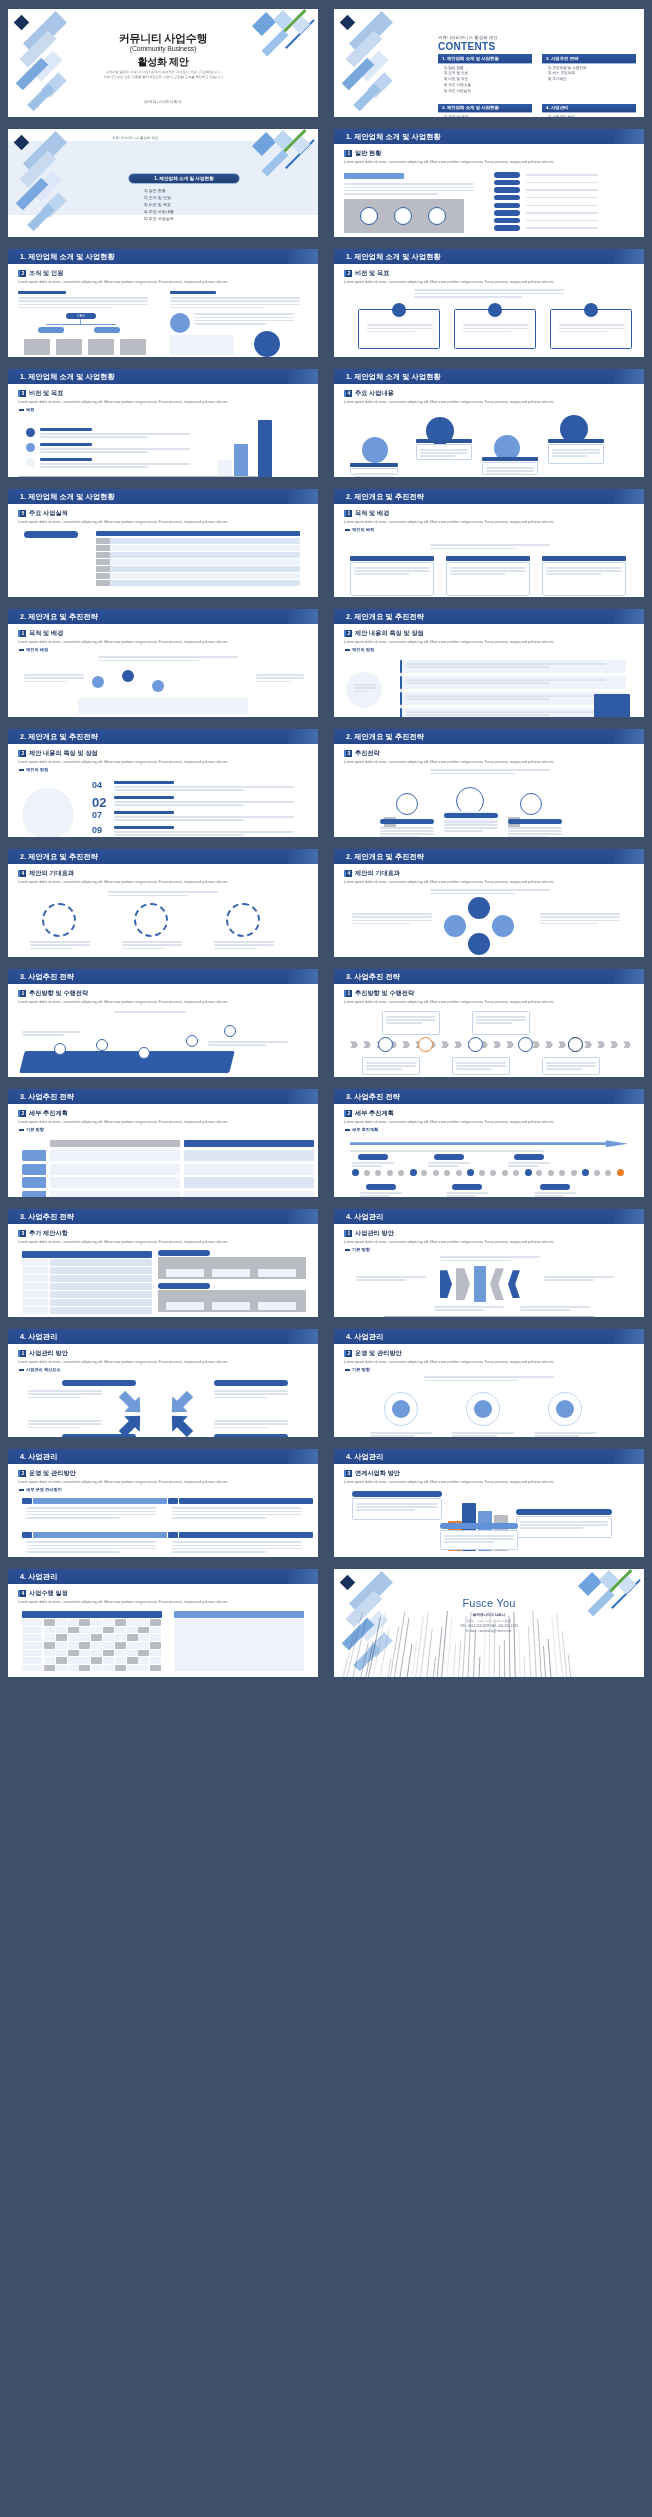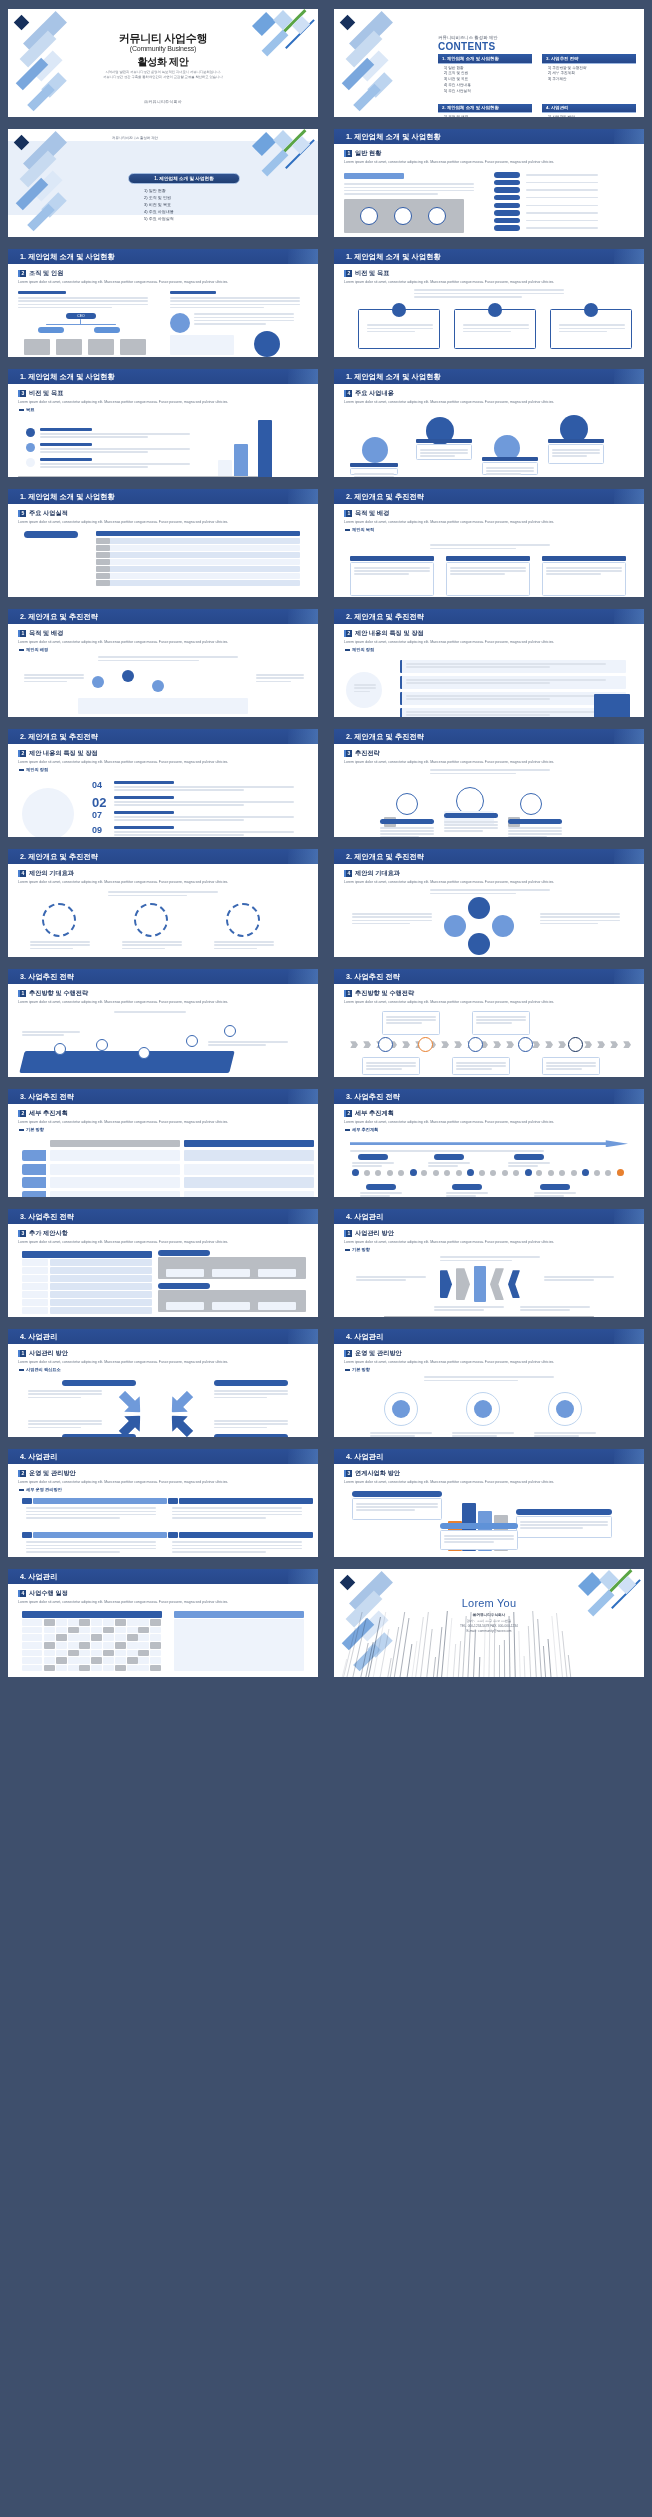--- a/index.html
+++ b/index.html
@@ -1259,21 +1259,21 @@
         <div class="sky-l" style="left: 195px; bottom: 0px; width: 1.4px; height: 51.3199px; opacity: 0.21; background: rgb(31, 44, 68); transform: skewX(2.65deg);"></div>
         <div class="sky-l" style="left: 200px; bottom: 0px; width: 1.4px; height: 65.7429px; opacity: 0.265; background: rgb(31, 44, 68); transform: skewX(3.1deg);"></div>
         <div class="sky-l" style="left: 205px; bottom: 0px; width: 1.4px; height: 57.7117px; opacity: 0.32; background: rgb(31, 44, 68); transform: skewX(3.55deg);"></div>
         <div class="sky-l" style="left: 210px; bottom: 0px; width: 1.4px; height: 31.0035px; opacity: 0.375; background: rgb(31, 44, 68); transform: skewX(4deg);"></div>
         <div class="sky-l" style="left: 215px; bottom: 0px; width: 1.4px; height: 37.8205px; opacity: 0.43; background: rgb(31, 44, 68); transform: skewX(4.45deg);"></div>
         <div class="sky-l" style="left: 220px; bottom: 0px; width: 1.4px; height: 61.3226px; opacity: 0.1; background: rgb(31, 44, 68); transform: skewX(4.9deg);"></div>
         <div class="sky-l" style="left: 225px; bottom: 0px; width: 1.4px; height: 64.4494px; opacity: 0.155; background: rgb(31, 44, 68); transform: skewX(5.35deg);"></div>
         <div class="sky-l" style="left: 230px; bottom: 0px; width: 1.4px; height: 45.7303px; opacity: 0.21; background: rgb(31, 44, 68); transform: skewX(5.8deg);"></div>
         <div class="sky-l" style="left: 235px; bottom: 0px; width: 1.4px; height: 22.0308px; opacity: 0.265; background: rgb(31, 44, 68); transform: skewX(6.25deg);"></div>
       </div>
-      <div class="ty-title">Lorem You</div>
+      <div class="ty-title">Fusce You</div>
       <div class="ty-org">㈜커뮤니티주식회사</div>
       <div class="ty-info">
         <div>경기도 ○○시 ○○구 ○○로 ○○번길</div>
         <div>TEL. 000-1234-5678  FAX. 000-000-1234</div>
         <div>E-mail : community@naver.com</div>
       </div>
     </div>
   </div>
 
 </body></html>

